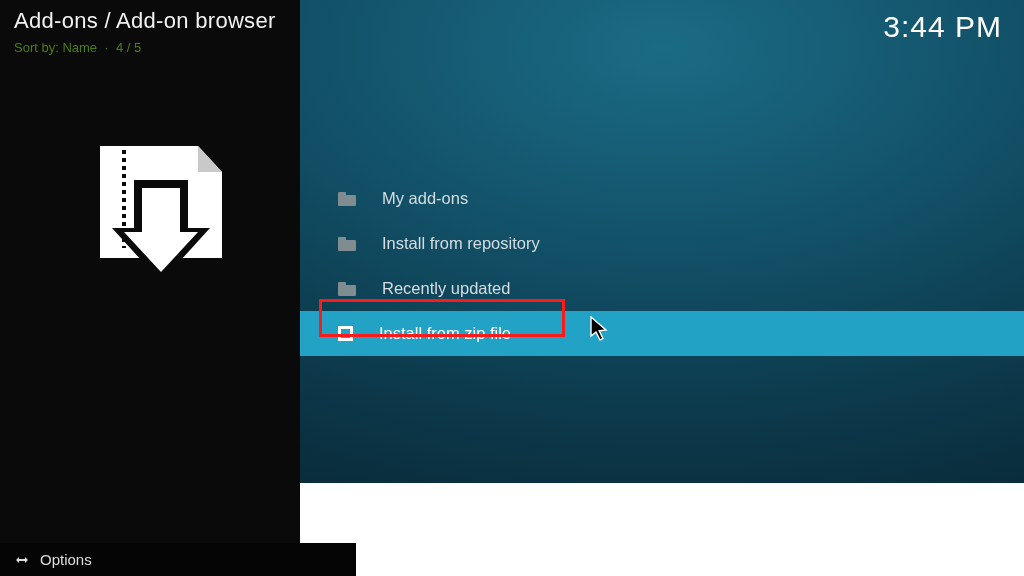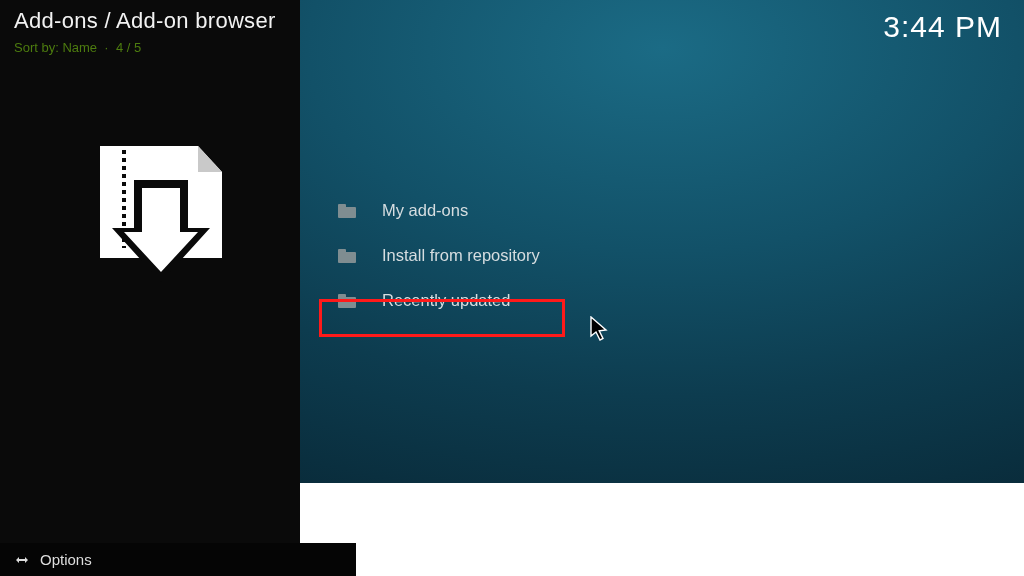--- a/index.html
+++ b/index.html
@@ -68,21 +68,21 @@
     gap: 10px;
     padding: 8px 14px;
     font-size: 15px;
     color: #ddd;
   }
   .footer svg { flex-shrink: 0; }
 
   
   .list {
     position: absolute;
-    top: 188px;
+    top: 176px;
     left: 0;
     right: 0;
   }
   .row {
     display: flex;
     align-items: center;
     height: 45px;
     padding-left: 38px;
     gap: 26px;
     font-size: 16.5px;
@@ -172,20 +172,24 @@
         <span>My add-ons</span>
       </div>
       <div class="row">
         <div class="folder-icon"></div>
         <span>Install from repository</span>
       </div>
       <div class="row">
         <div class="folder-icon"></div>
         <span>Recently updated</span>
       </div>
+      <div class="row sel">
+        <div class="zip-icon"></div>
+        <span>Install from zip file</span>
+      </div>
     </div>
 </div>
 
 <div class="highlight-box" style="top: 299px; left: 319px; width: 246px; height: 38px;"></div>
 
 <svg class="cursor" width="20" height="26" viewBox="0 0 20 26" style="left: 590px; top: 316px;">
   <path d="M1 1 L1 20 L6 16 L10 24 L13 22.5 L9.2 14.8 L16 14 Z" fill="#000" stroke="#fff" stroke-width="1.4"></path>
 </svg>
 
 </body></html>

